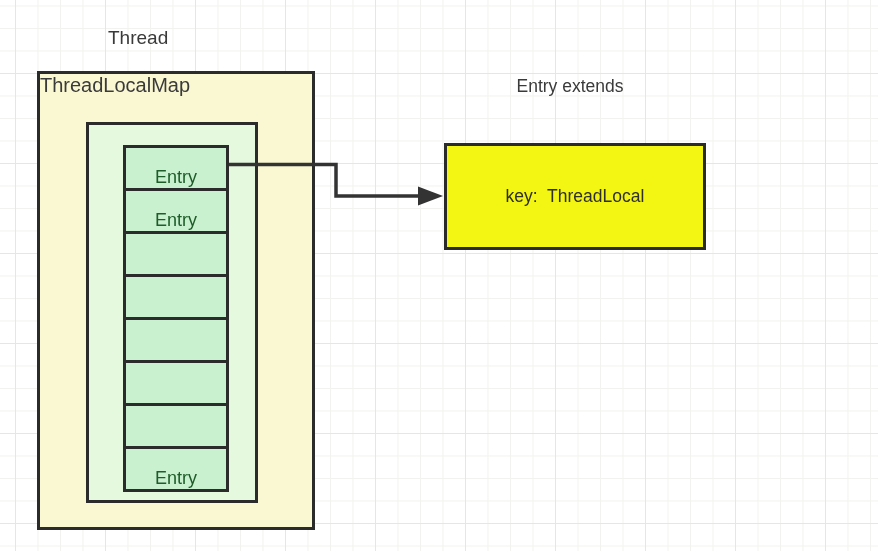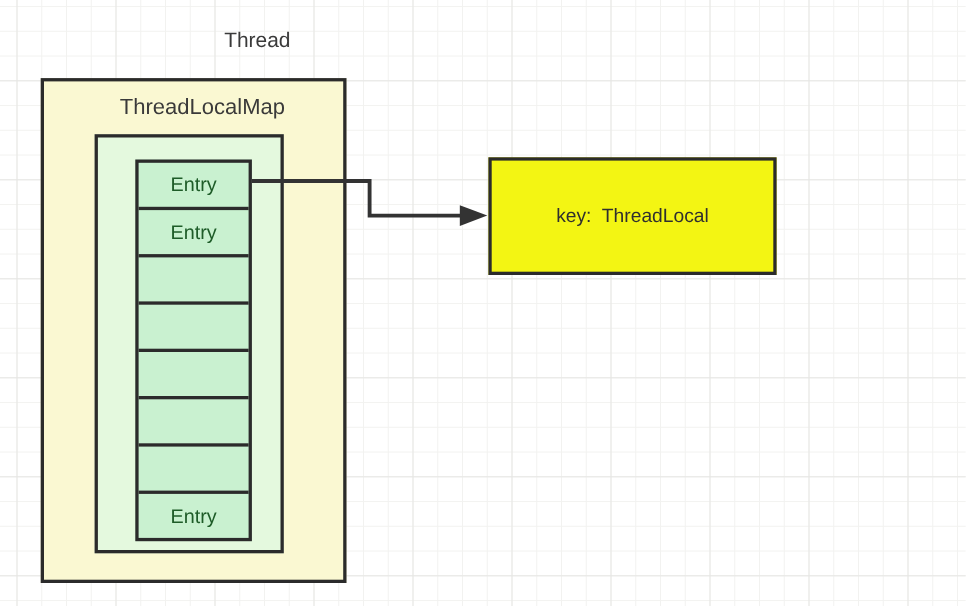--- a/index.html
+++ b/index.html
@@ -18,44 +18,42 @@
       linear-gradient(90deg, var(--grid-major, #e6e6e4) 1px, transparent 1px),
       linear-gradient(var(--grid-minor, #f2f2f0) 1px, transparent 1px),
       linear-gradient(90deg, var(--grid-minor, #f2f2f0) 1px, transparent 1px);
     background-size: 90px 90px, 90px 90px, 22.5px 22.5px, 22.5px 22.5px;
     background-position: 15px 73px, 15px 73px, 15px 73px, 15px 73px;
     color: var(--text, #3a3a3a);
   }
 
   .thread-label {
     position: absolute;
-    left: 134px;
+    left: 108px;
     top: 27px;
     width: 130px;
-    text-align: right;
+    text-align: left;
     font-size: 19px;
     color: var(--text, #3a3a3a);
   }
 
   .outer-box {
     position: absolute;
     left: 37px;
     top: 71px;
     width: 278px;
     height: 459px;
     box-sizing: border-box;
     background: var(--outer-fill, #faf8d2);
     border: 3px solid var(--border, #2b2b2b);
   }
   .outer-title {
-    margin-top: 13px;
-    text-align: center;
+    text-align: left;
     font-size: 20px;
     color: var(--text, #3a3a3a);
-    padding-left: 16px;
   }
 
   .inner-box {
     position: absolute;
     left: 86px;
     top: 122px;
     width: 172px;
     height: 381px;
     box-sizing: border-box;
     background: var(--inner-fill, #e4f9de);
@@ -71,21 +69,21 @@
     box-sizing: border-box;
     border: 3px solid var(--border, #2b2b2b);
     display: flex;
     flex-direction: column;
     background: var(--cell-fill, #c9f1d0);
   }
   .entry-cell {
     flex: 1;
     border-bottom: 3px solid var(--border, #2b2b2b);
     display: flex;
-    align-items: center;
+    align-items: flex-end;
     justify-content: center;
   }
   .entry-cell:last-child { border-bottom: none; }
   .entry-cell span {
     font-size: 18px;
     color: var(--entry-text, #1e5c28);
   }
 
   .arrow-svg {
     position: absolute;
@@ -174,19 +172,20 @@
       <span>Entry</span>
     </div>
   </div>
 
   <svg class="arrow-svg" viewBox="0 0 878 551" xmlns="http://www.w3.org/2000/svg">
     <polyline class="arrow-line" points="229,164.5 336,164.5 336,196 423,196"></polyline>
     <polygon class="arrow-head" points="443,196 418,186.5 418,205.5"></polygon>
   </svg>
 
   <div class="entry-note">
+    <div>Entry extends</div>
   </div>
 
   <div class="detail-box">
     <div class="detail-line">key:  ThreadLocal</div>
   </div>
 
 </div>
 
 </body></html>

